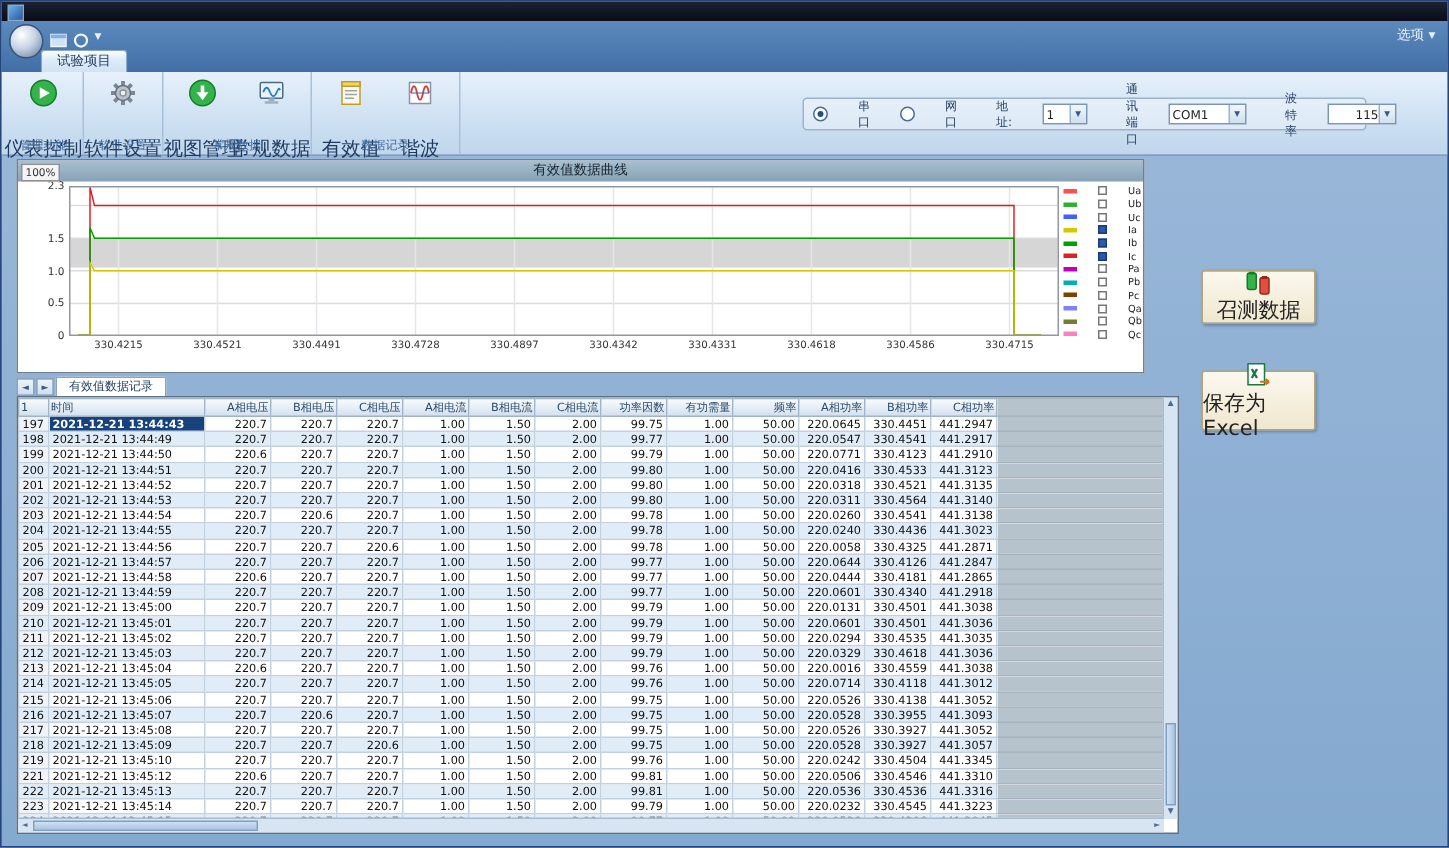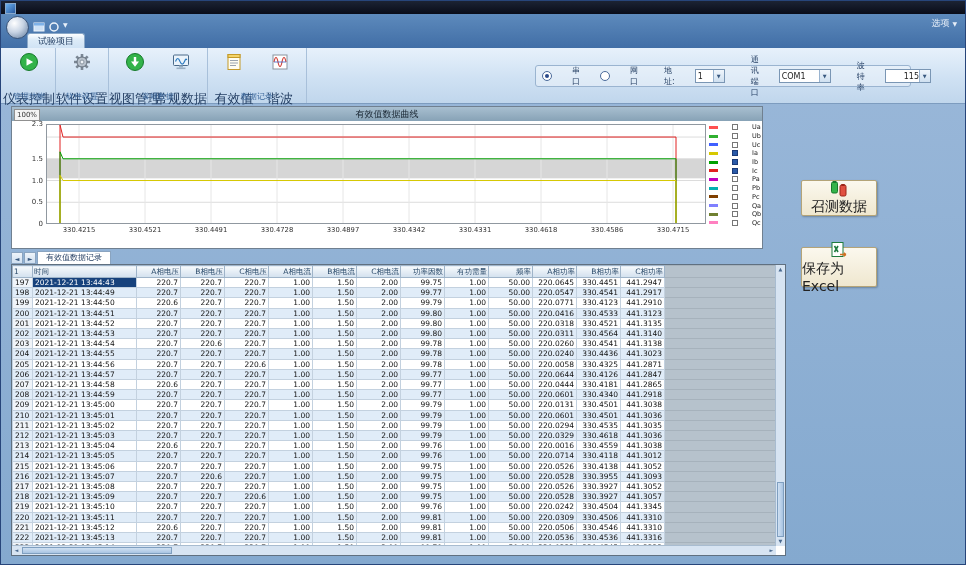--- a/index.html
+++ b/index.html
@@ -54,21 +54,21 @@
   #grid{border-collapse:collapse;table-layout:fixed;width:764px;}
   #grid th,#grid td{border:1px solid #c3d1df;overflow:hidden;white-space:nowrap;box-sizing:border-box;}
   #grid thead th{height:12px;background:linear-gradient(180deg,#f7fafc,#d2e0ee);border-color:#9fb4c9;font-size:7.5px;font-weight:normal;color:#2a4a6a;padding:0 1px;}
   #grid td{height:9.2px;font-size:7.5px;line-height:9.2px;padding:0 2px;color:#111;}
   .c-no{width:20px;text-align:left;}
   td.c-no{background:#f0f4f9;color:#333;}
   .c-time{width:104px;text-align:left;}
   .c-num{width:44px;text-align:right;}
   .c-fill{background:#b6c2cc !important;border-color:#a6b2bc !important;}
   tr.alt td{background:#e0ecf8;}
-  td.sel-cell{background:#17427c !important;color:#fff !important;}
+  td.sel-cell{background:#17427c !important;color:#fff !important;font-weight:bold;}
   .vscroll{position:absolute;right:0;top:0;width:9px;bottom:9px;background:#d7e4f2;border-left:1px solid #a8bcd0;display:flex;flex-direction:column;align-items:center;cursor:pointer;}
   .v-thumb{width:7px;height:55px;background:linear-gradient(90deg,#cfe0f2,#a8c4e2);border:1px solid #7f9fc0;margin-top:auto;box-sizing:border-box;}
   .hscroll{position:absolute;left:0;bottom:0;right:9px;height:9px;background:#d7e4f2;border-top:1px solid #a8bcd0;display:flex;align-items:center;cursor:pointer;}
   .h-thumb{width:150px;height:7px;background:linear-gradient(180deg,#cfe0f2,#a8c4e2);border:1px solid #7f9fc0;margin-left:1px;box-sizing:border-box;}
   .sc-btn{font-size:5px;color:#4a6a90;width:9px;height:9px;line-height:9px;text-align:center;flex:none;}
   .sc-right{margin-left:auto;}
   
   .side-btn{position:absolute;width:74px;background:linear-gradient(180deg,#fbf8ee,#efe7cf);border:1px solid #b4a478;border-radius:2px;display:flex;flex-direction:column;align-items:center;justify-content:center;gap:1px;box-shadow:1px 1px 2px rgba(0,0,0,.25);cursor:pointer;}
   .btn-recall{left:800px;top:179px;height:34px;}
   .btn-excel{left:800px;top:246px;height:38px;}
@@ -722,37 +722,20 @@
             <td class="c-num">1.50</td>
             <td class="c-num">2.00</td>
             <td class="c-num">99.76</td>
             <td class="c-num">1.00</td>
             <td class="c-num">50.00</td>
             <td class="c-num">220.0242</td>
             <td class="c-num">330.4504</td>
             <td class="c-num">441.3345</td>
             <td class="c-fill"></td>
           </tr>
-          <tr class="alt">
-            <td class="c-no">220</td>
-            <td class="c-time">2021-12-21 13:45:11</td>
-            <td class="c-num">220.7</td>
-            <td class="c-num">220.7</td>
-            <td class="c-num">220.7</td>
-            <td class="c-num">1.00</td>
-            <td class="c-num">1.50</td>
-            <td class="c-num">2.00</td>
-            <td class="c-num">99.81</td>
-            <td class="c-num">1.00</td>
-            <td class="c-num">50.00</td>
-            <td class="c-num">220.0309</td>
-            <td class="c-num">330.4506</td>
-            <td class="c-num">441.3310</td>
-            <td class="c-fill"></td>
-          </tr>
           <tr>
             <td class="c-no">221</td>
             <td class="c-time">2021-12-21 13:45:12</td>
             <td class="c-num">220.6</td>
             <td class="c-num">220.7</td>
             <td class="c-num">220.7</td>
             <td class="c-num">1.00</td>
             <td class="c-num">1.50</td>
             <td class="c-num">2.00</td>
             <td class="c-num">99.81</td>

